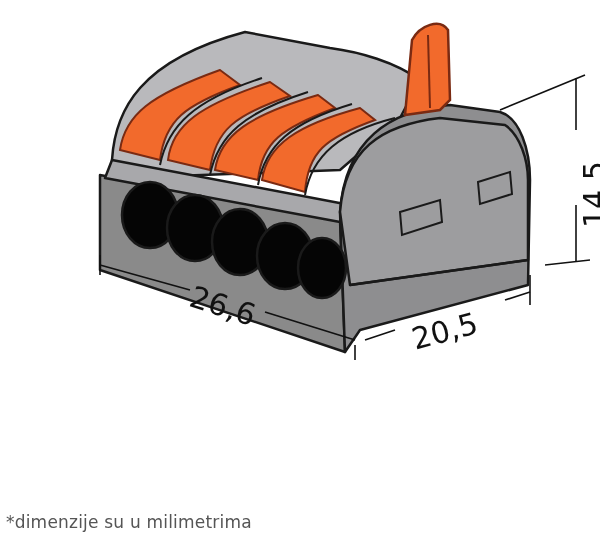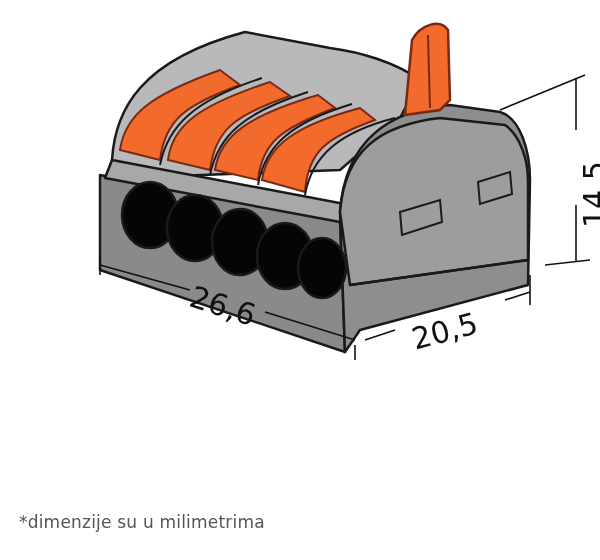--- a/index.html
+++ b/index.html
@@ -1,20 +1,20 @@
 <!DOCTYPE html>
 <html><head>
   <meta charset="utf-8">
   <style>
     html, body { margin: 0; padding: 0; background: #ffffff; }
     body { width: 600px; height: 560px; position: relative; overflow: hidden; font-family: "DejaVu Sans", sans-serif; }
     #illustration { position: absolute; left: 0; top: 0; width: 600px; height: 500px; }
     .dim-label { font-family: "DejaVu Sans", sans-serif; font-size: 30px; fill: #111; }
     #footnote {
-      position: absolute; left: 19px; top: 512px;
+      position: absolute; left: 6px; top: 512px;
       font-family: "DejaVu Sans", sans-serif; font-size: 17px; color: #555;
       letter-spacing: 0.2px;
     }
   </style>
 </head>
 <body>
 
 <svg id="illustration" viewBox="0 0 600 500" xmlns="http://www.w3.org/2000/svg">
 
   <g stroke="#1a1a1a" stroke-width="2.5" stroke-linejoin="round">

